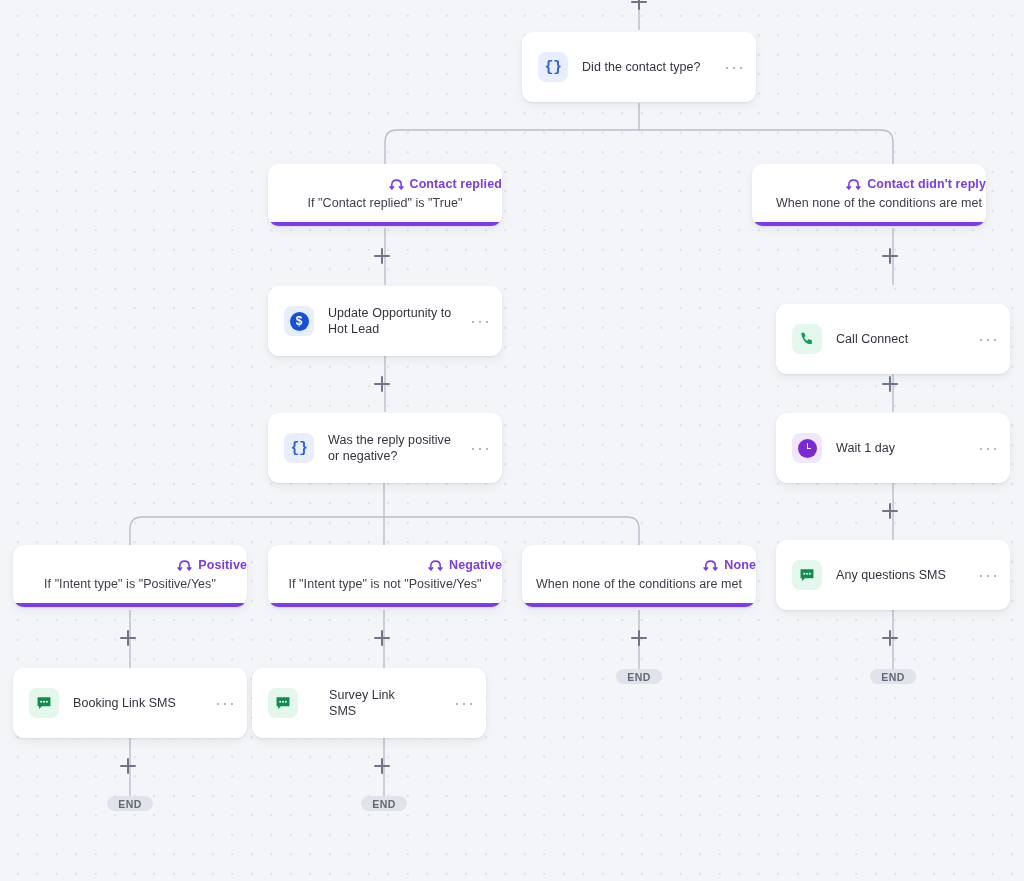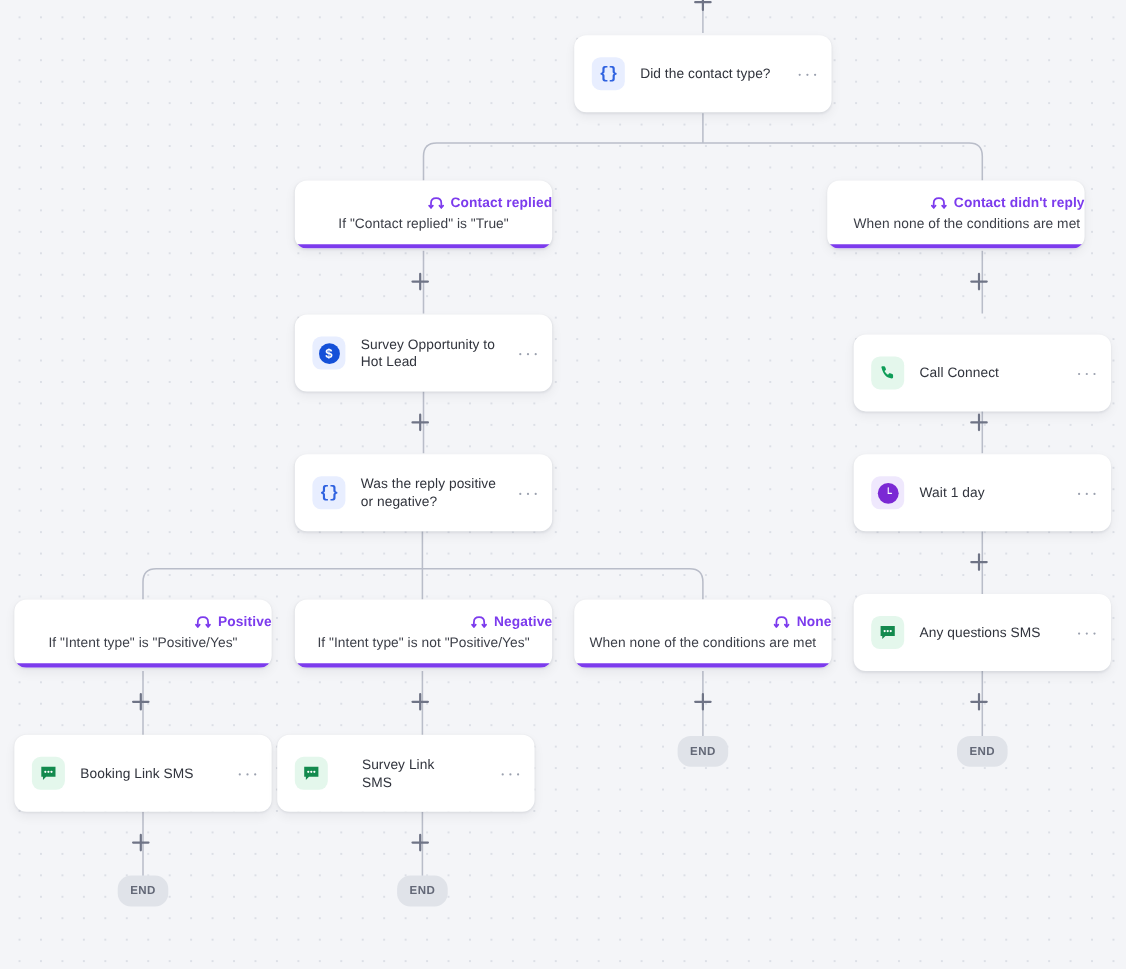--- a/index.html
+++ b/index.html
@@ -186,21 +186,21 @@
     color: #3c3f48;
     letter-spacing: .05px;
     white-space: nowrap;
   }
 
   
   .endpill {
     position: absolute;
     z-index: 2;
     width: 46px;
-    height: 28px;
+    height: 15px;
     margin-left: -23px;
     border-radius: 12px;
     background: #e0e3e9;
     color: #636877;
     font-size: 10.5px;
     font-weight: 700;
     letter-spacing: .4px;
     display: flex;
     align-items: center;
     justify-content: center;
@@ -288,21 +288,21 @@
       <span class="title">Contact didn't reply</span>
     </div>
     <div class="cond">When none of the conditions are met</div>
     <div class="bar"></div>
   </div>
 
   <div class="node action" style="left:268px; top:286px;">
     <span class="ico blue">
       <span class="dollar">$</span>
     </span>
-    <span class="label">Survey Opportunity to Hot Lead</span>
+    <span class="label">Update Opportunity to Hot Lead</span>
     <span class="kebab">
         <i></i>
         <i></i>
         <i></i>
       </span>
   </div>
 
   <div class="node action" style="left:776px; top:304px;">
     <span class="ico green">
       <svg width="17" height="17" viewBox="0 0 24 24">

